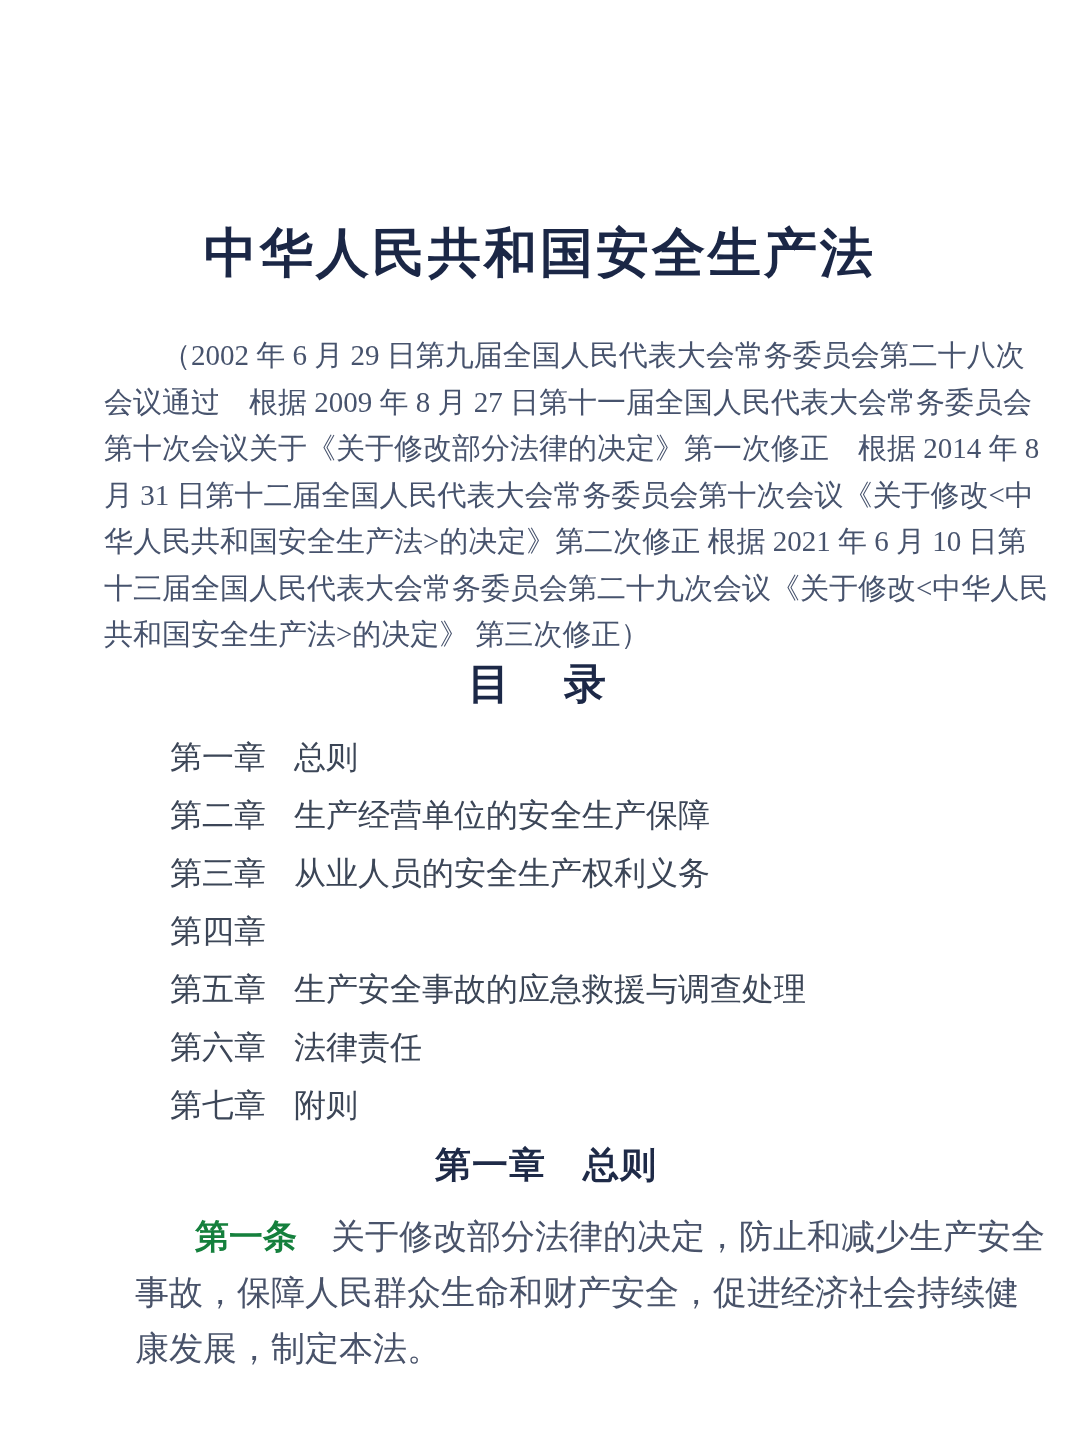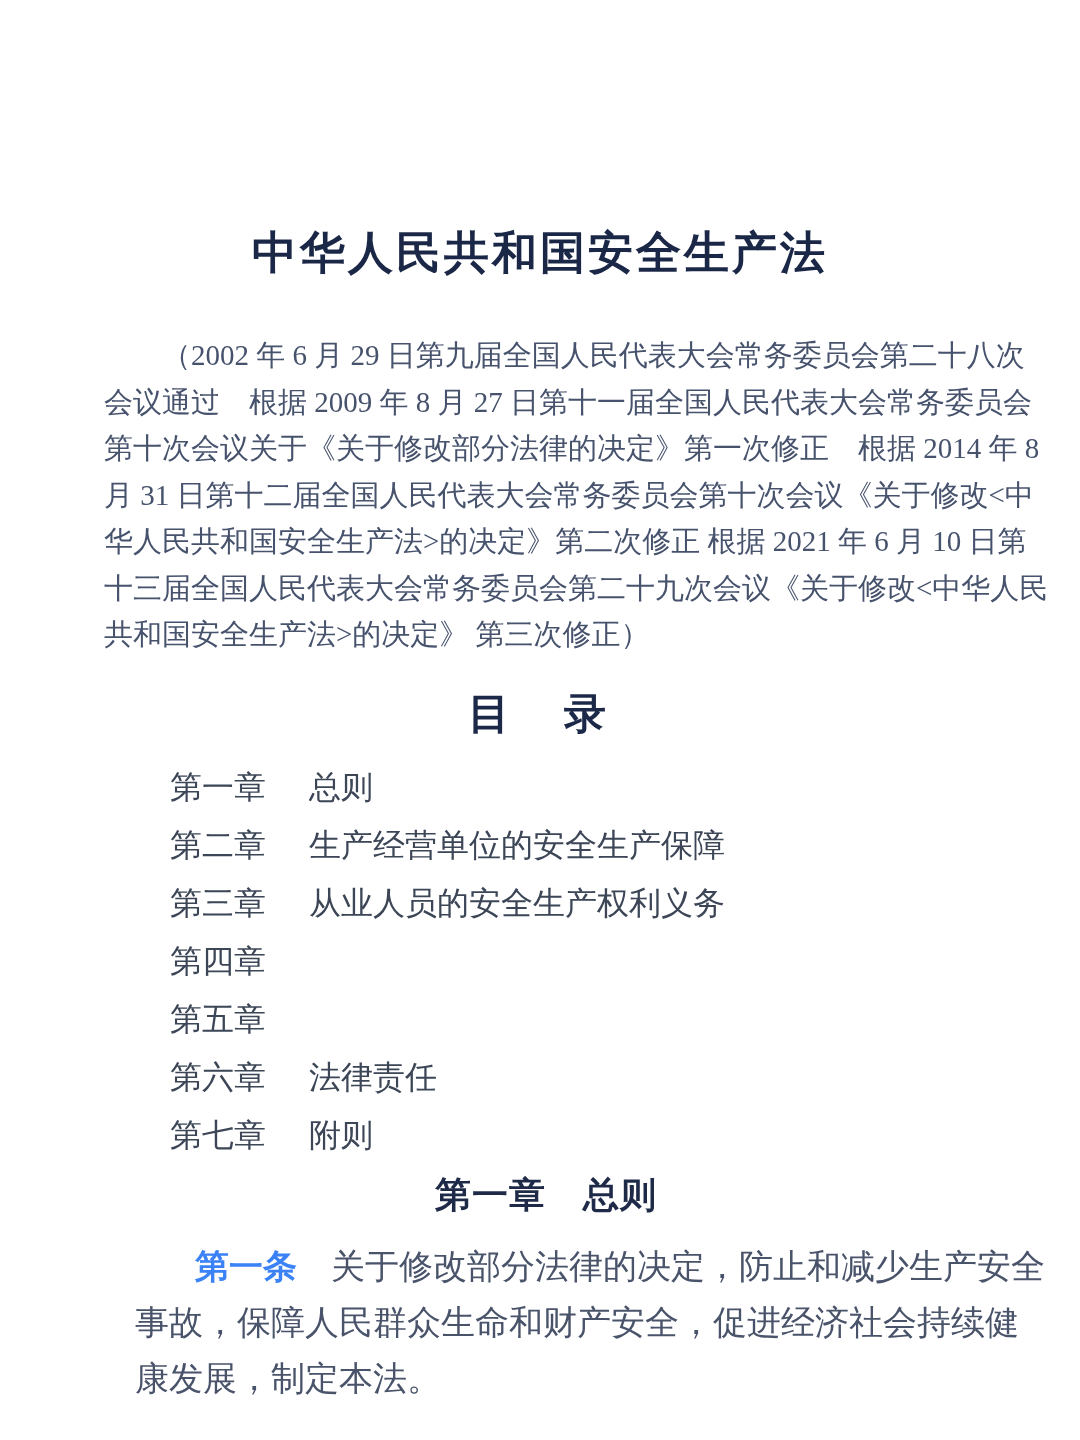--- a/index.html
+++ b/index.html
@@ -15,21 +15,21 @@
     position: relative;
     width: 1080px;
     height: 1440px;
     background: #ffffff;
   }
   .doc-title {
     margin-top: 222px;
     text-align: center;
     font-family: "Liberation Sans", "DejaVu Sans", sans-serif;
     font-weight: 700;
-    font-size: 45px;
+    font-size: 53px;
     line-height: 62px;
     letter-spacing: 3px;
     color: #1b2746;
   }
   .intro {
     margin: 48px auto 0 104px;
     width: 872px;
     font-size: 29px;
     color: #47536d;
   }
@@ -38,40 +38,39 @@
     text-align: justify;
     text-align-last: justify;
     white-space: nowrap;
   }
   .intro-line.first { padding-left: 58px; }
   .intro-line.last {
     text-align: left;
     text-align-last: left;
   }
   .toc-heading {
-    margin-top: 30px;
     text-align: center;
     font-family: "Liberation Sans", "DejaVu Sans", sans-serif;
     font-weight: 700;
     font-size: 42px;
     line-height: 52px;
     letter-spacing: 6px;
     color: #1c2847;
   }
   .toc-list {
     margin: 18px 0 0 170px;
     list-style: none;
     font-size: 32px;
     color: #3c4657;
   }
   .toc-item {
     display: flex;
     align-items: flex-start;
     line-height: 58px;
-    column-gap: 43px;
+    column-gap: 28px;
   }
   .chapter-heading {
     margin-top: 8px;
     text-align: center;
     font-family: "Liberation Sans", "DejaVu Sans", sans-serif;
     font-weight: 700;
     font-size: 36px;
     line-height: 46px;
     letter-spacing: 1px;
     color: #1e2a47;
@@ -90,21 +89,21 @@
     white-space: nowrap;
   }
   .article-line.first { padding-left: 60px; }
   .article-line.last {
     text-align: right;
     text-align-last: left;
   }
   .article-num {
     font-family: "Liberation Sans", "DejaVu Sans", sans-serif;
     font-weight: 700;
-    color: #3b82f6;
+    color: #15803d;
     margin-right: 34px;
   }
 </style>
 </head>
 <body>
 
 <div class="page">
 
   <h1 class="doc-title">中华人民共和国安全生产法</h1>
 
@@ -131,20 +130,21 @@
     </li>
     <li class="toc-item">
       <span>第三章</span>
       <span>从业人员的安全生产权利义务</span>
     </li>
     <li class="toc-item">
       <span>第四章</span>
     </li>
     <li class="toc-item">
       <span>第五章</span>
+      <span>生产安全事故的应急救援与调查处理</span>
     </li>
     <li class="toc-item">
       <span>第六章</span>
       <span>法律责任</span>
     </li>
     <li class="toc-item">
       <span>第七章</span>
       <span>附则</span>
     </li>
   </ul>

